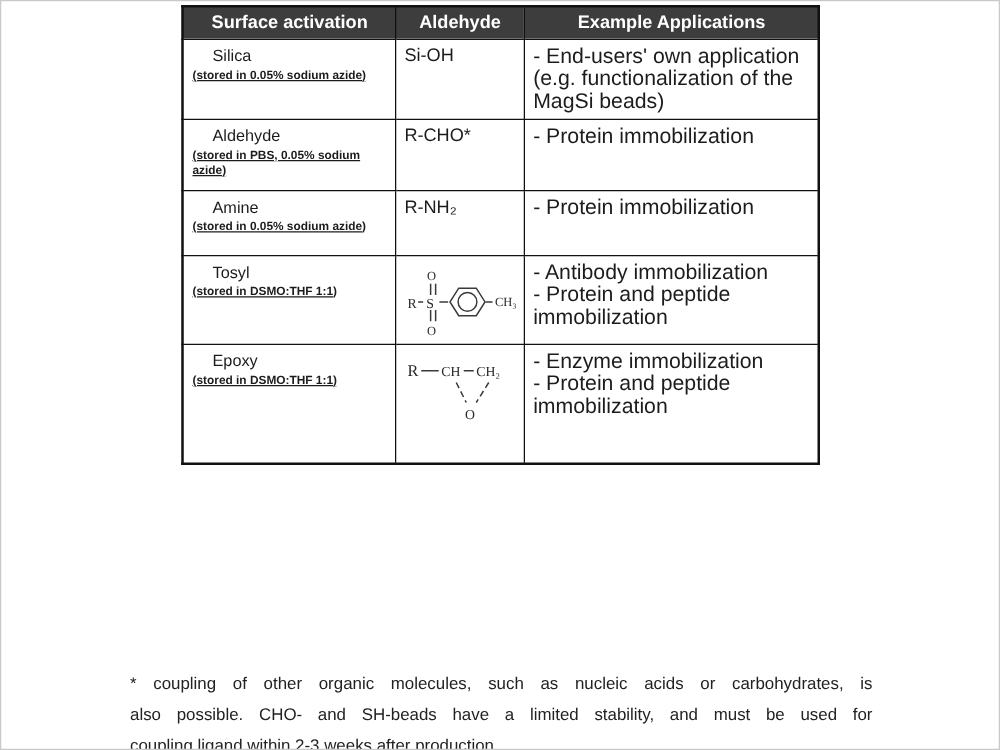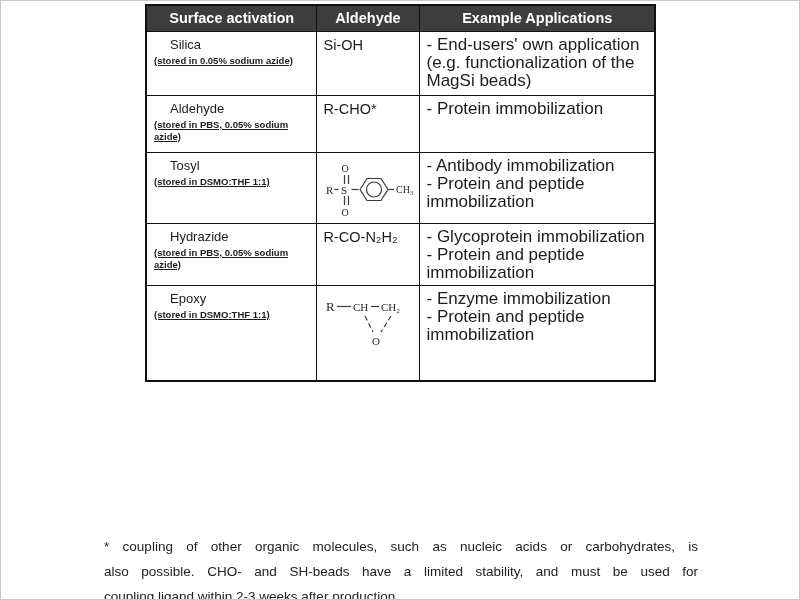--- a/index.html
+++ b/index.html
@@ -111,20 +111,32 @@
         <div class="st">(stored in PBS, 0.05% sodium azide)</div>
       </td>
       <td>
         <span class="formula">R-CHO*</span>
       </td>
       <td class="apps">
         <div>- Protein immobilization</div>
       </td>
     </tr>
 
+    <tr class="r3">
+      <td>
+        <div class="nm">Amine</div>
+        <div class="st">(stored in 0.05% sodium azide)</div>
+      </td>
+      <td>
+        <span class="formula">R-NH₂</span>
+      </td>
+      <td class="apps">
+        <div>- Protein immobilization</div>
+      </td>
+    </tr>
 
 
     <tr class="r5">
       <td>
         <div class="nm">Tosyl</div>
         <div class="st">(stored in DSMO:THF 1:1)</div>
       </td>
       <td>
         <svg class="struct" width="92" height="62" viewBox="0 0 92 62">
           <text class="sv-md" x="2" y="35">R</text>
@@ -142,33 +154,20 @@
           <line x1="64.5" y1="30.5" x2="70" y2="30.5"></line>
           <text class="sv-sm" x="72" y="34">CH₃</text>
         </svg>
       </td>
       <td class="apps">
         <div>- Antibody immobilization</div>
         <div>- Protein and peptide immobilization</div>
       </td>
     </tr>
 
-    <tr class="r6">
-      <td>
-        <div class="nm">Hydrazide</div>
-        <div class="st">(stored in PBS, 0.05% sodium azide)</div>
-      </td>
-      <td>
-        <span class="formula">R-CO-N₂H₂</span>
-      </td>
-      <td class="apps">
-        <div>- Glycoprotein immobilization</div>
-        <div>- Protein and peptide immobilization</div>
-      </td>
-    </tr>
 
     <tr class="r7">
       <td>
         <div class="nm">Epoxy</div>
         <div class="st">(stored in DSMO:THF 1:1)</div>
       </td>
       <td>
         <svg class="struct" width="96" height="58" viewBox="0 0 96 58">
           <text class="sv-lg" x="2" y="19">R</text>
           <line x1="13" y1="14.5" x2="27" y2="14.5"></line>

